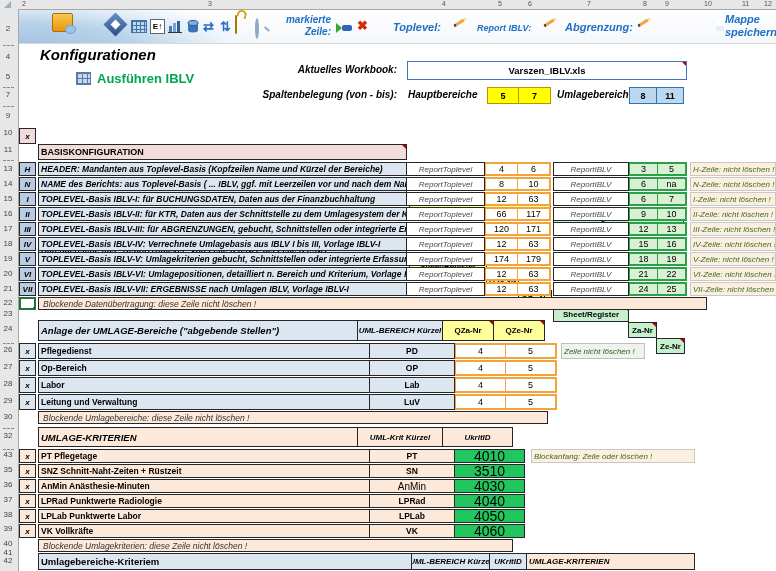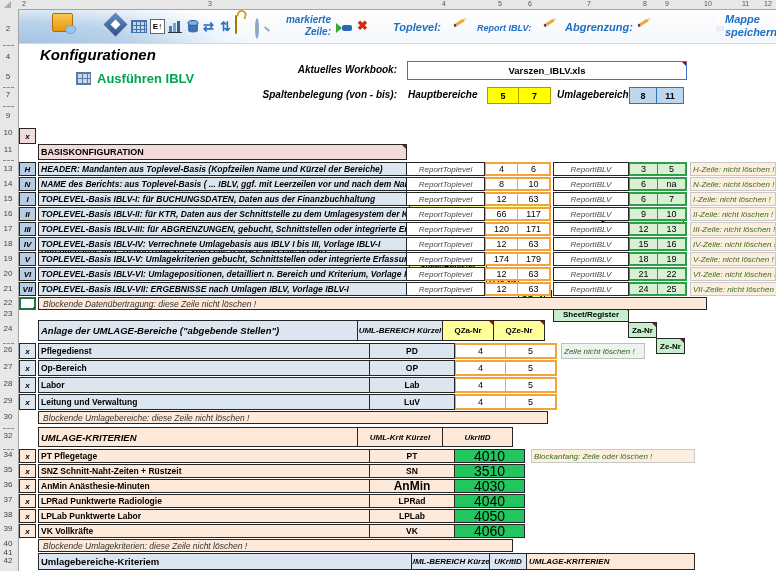--- a/index.html
+++ b/index.html
@@ -132,21 +132,21 @@
     <span class="rn" style="top:275px">21</span>
     <span class="rn" style="top:289px">22</span>
     <span class="rn" style="top:300px">23</span>
     <span class="rn" style="top:315px">24</span>
     <span class="rn" style="top:336px">26</span>
     <span class="rn" style="top:353px">27</span>
     <span class="rn" style="top:370px">28</span>
     <span class="rn" style="top:387px">29</span>
     <span class="rn" style="top:403px">30</span>
     <span class="rn" style="top:422px">32</span>
-    <span class="rn" style="top:441px">34</span>
+    <span class="rn" style="top:441px">43</span>
     <span class="rn" style="top:456px">35</span>
     <span class="rn" style="top:471px">36</span>
     <span class="rn" style="top:486px">37</span>
     <span class="rn" style="top:501px">38</span>
     <span class="rn" style="top:515px">39</span>
     <span class="rn" style="top:530px">40</span>
     <span class="rn" style="top:539px">41</span>
     <span class="rn" style="top:547px">42</span>
     <div class="sq" style="top:34px"></div>
     <div class="sq" style="top:76px"></div>
@@ -453,21 +453,21 @@
     <div class="mk" style="background:#FDE9D9">x</div>
       <div class="gap"></div>
     <div class="cell peach desc udesc" style="font-weight:bold">SNZ Schnitt-Naht-Zeiten + Rüstzeit</div>
     <div class="cell peach cc ukz" style="font-weight:bold;font-size:8.5px">SN</div>
     <div class="cell cc kid">3510</div>
   </div>
   <div class="trow" style="top:479px;height:14px">
     <div class="mk" style="background:#FDE9D9">x</div>
       <div class="gap"></div>
     <div class="cell peach desc udesc" style="font-weight:bold">AnMin Anästhesie-Minuten</div>
-    <div class="cell peach cc ukz" style="font-weight:bold;font-size:12px">AnMin</div>
+    <div class="cell peach cc ukz" style="font-weight:normal;font-size:10px">AnMin</div>
     <div class="cell cc kid">4030</div>
   </div>
   <div class="trow" style="top:494px;height:14px">
     <div class="mk" style="background:#FDE9D9">x</div>
       <div class="gap"></div>
     <div class="cell peach desc udesc" style="font-weight:bold">LPRad Punktwerte Radiologie</div>
     <div class="cell peach cc ukz" style="font-weight:bold;font-size:8.5px">LPRad</div>
     <div class="cell cc kid">4040</div>
   </div>
   <div class="trow" style="top:509px;height:14px">

